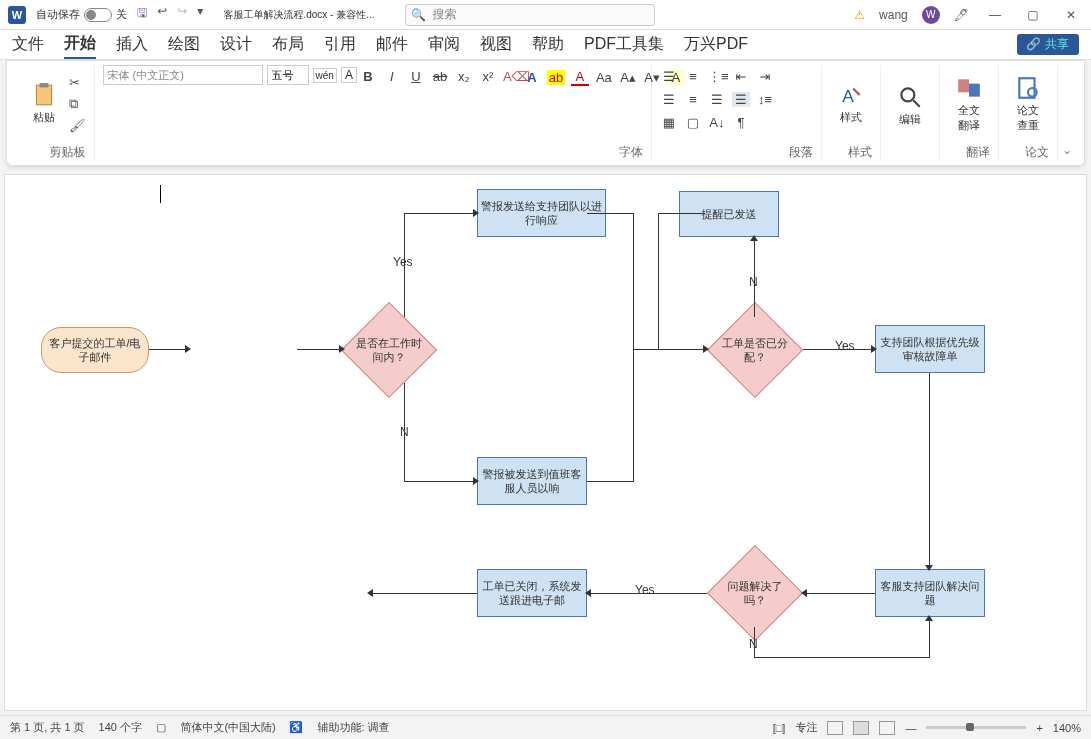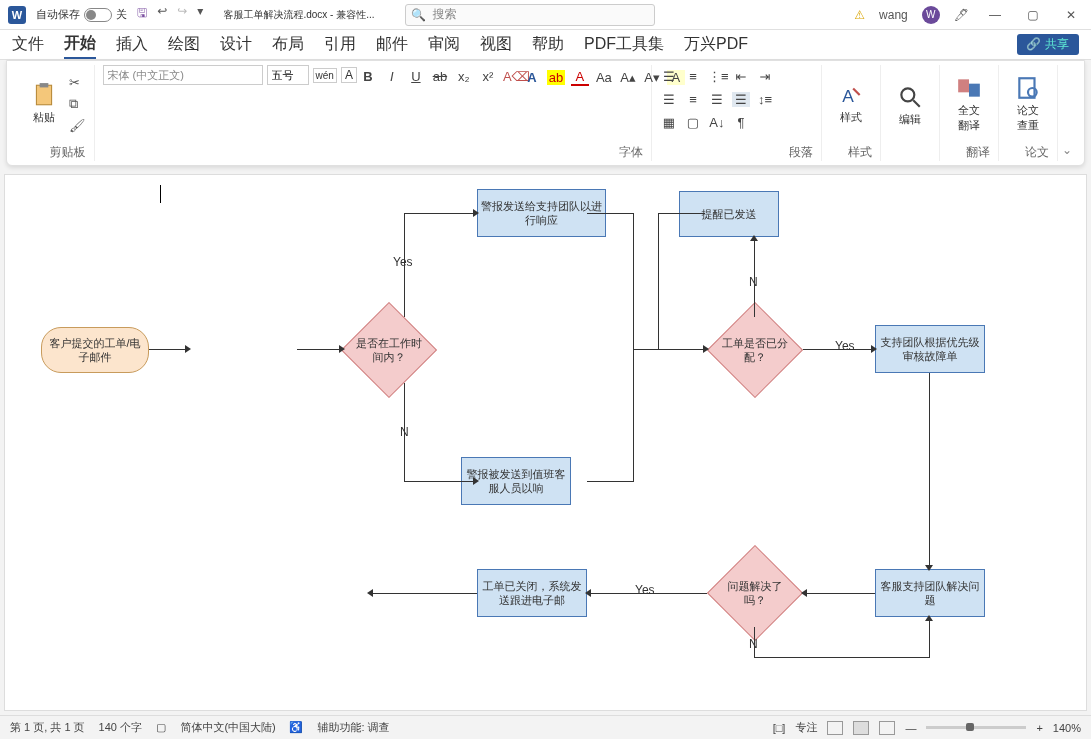--- a/index.html
+++ b/index.html
@@ -232,21 +232,21 @@
   <div class="shape-term" style="left:36px; top:152px; width:108px; height:46px;">
       <span>客户提交的工单/电子邮件</span>
     </div>
   <div class="shape-dec" style="left:350px; top:141px; width:68px; height:68px;">
       <div class="diamond"></div>
       <div class="dtxt">是否在工作时间内？</div>
     </div>
   <div class="shape-rect" style="left:472px; top:14px; width:129px; height:48px;">
       <span>警报发送给支持团队以进行响应</span>
     </div>
-  <div class="shape-rect" style="left:456px; top:282px; width:110px; height:48px;">
+  <div class="shape-rect" style="left:472px; top:282px; width:110px; height:48px;">
       <span>警报被发送到值班客服人员以响</span>
     </div>
   <div class="shape-dec" style="left:716px; top:141px; width:68px; height:68px;">
       <div class="diamond"></div>
       <div class="dtxt">工单是否已分配？</div>
     </div>
   <div class="shape-rect" style="left:674px; top:16px; width:100px; height:46px;">
       <span>提醒已发送</span>
     </div>
   <div class="shape-rect" style="left:870px; top:150px; width:110px; height:48px;">

